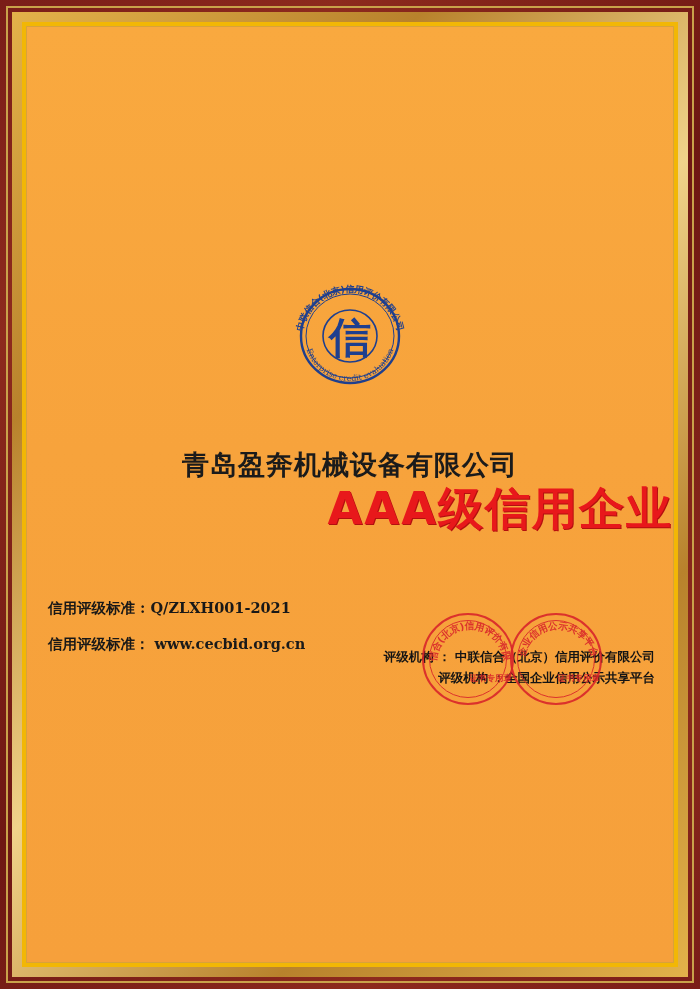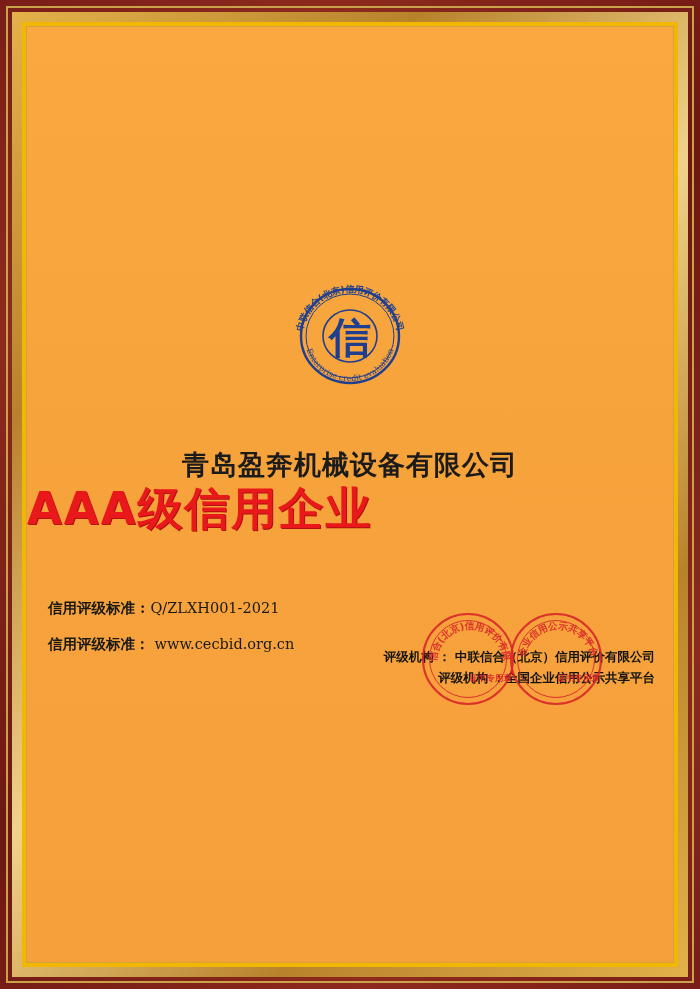--- a/index.html
+++ b/index.html
@@ -100,21 +100,21 @@
     color: #1b1b1b;
     letter-spacing: 1px;
     margin-top: 12px;
   }
 
   .grade-title {
     position: absolute;
     left: 0;
     right: 0;
     top: 452px;
-    text-align: left;
+    text-align: right;
     font-family: "DejaVu Sans", "Liberation Sans", sans-serif;
     font-size: 45px;
     font-weight: bold;
     color: #e8181b;
     letter-spacing: 2px;
     text-shadow: 1px 1px 0 #b3100f;
   }
 
   
   .details {
@@ -126,21 +126,21 @@
   }
   .detail-row {
     display: block;
     margin-bottom: 17px;
     font-size: 14.5px;
     font-weight: bold;
     color: #181818;
     white-space: nowrap;
   }
   .detail-row .dval {
-    font-weight: normal;
+    font-weight: bold;
   }
   .detail-row.link .dval {
     color: #1a1a1a;
   }
 
   
   .agency {
     position: absolute;
     right: 18px;
     top: 619px;

